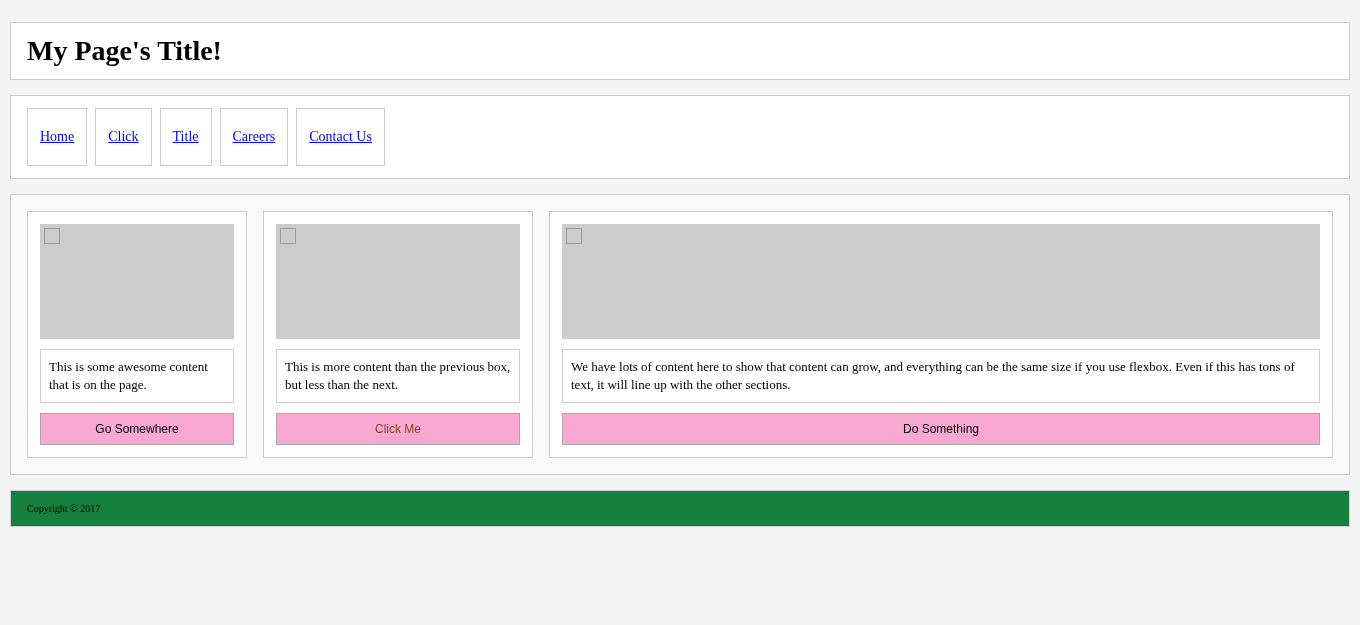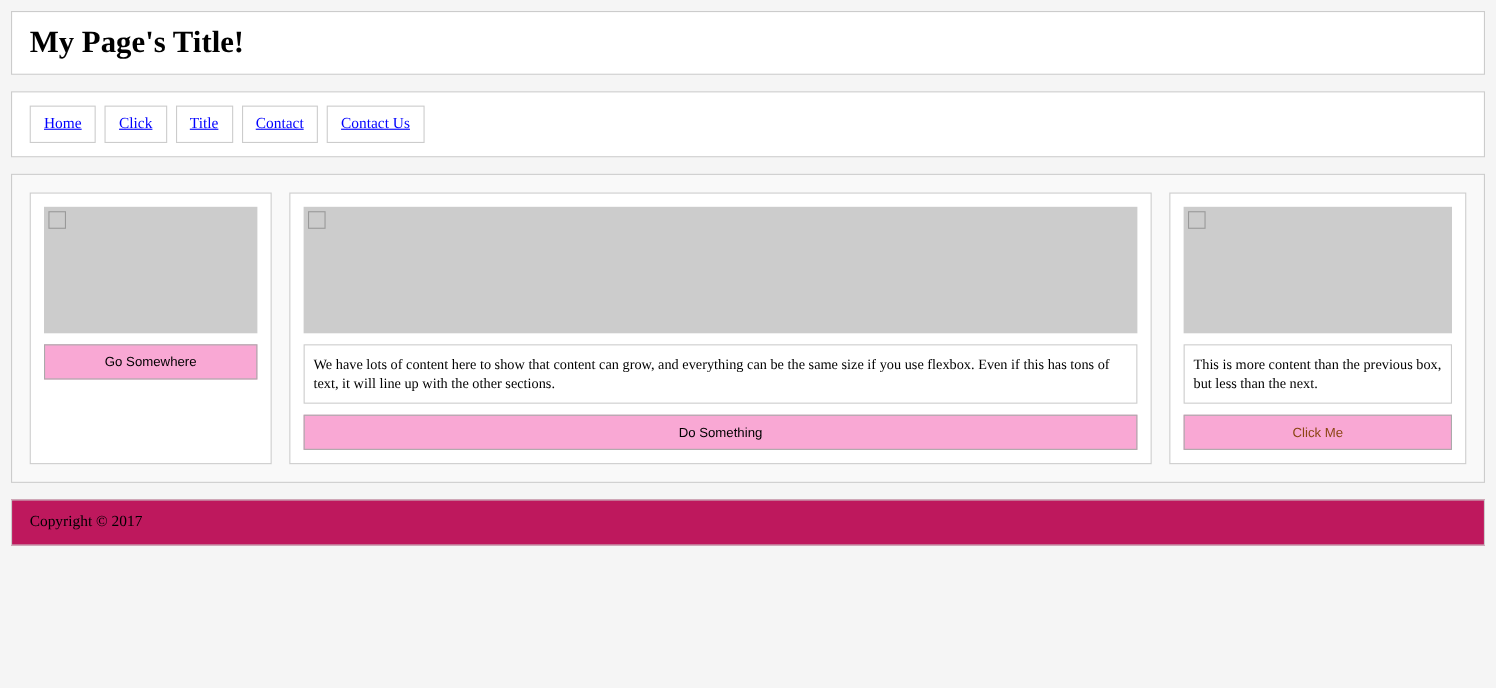--- a/index.html
+++ b/index.html
@@ -9,21 +9,21 @@
     }
 
     body {
       background: #f5f5f5;
       padding: 10px;
       font-size: 14px;
     }
 
     .page-wrapper {
       max-width: 1340px;
-      margin: 0 auto;
+      margin: 12px auto;
       display: flex;
       flex-direction: column;
       gap: 15px;
     }
 
     
     .header-section {
       background: #fff;
       border: 1px solid #ccc;
       padding: 12px 16px;
@@ -43,21 +43,21 @@
     }
 
     .nav-list {
       display: flex;
       gap: 8px;
       list-style: none;
     }
 
     .nav-list li a {
       display: block;
-      padding: 8px 12px;
+      padding: 20px 12px;
       border: 1px solid #ccc;
       color: blue;
       text-decoration: underline;
       font-size: 14px;
     }
 
     
     .main-section {
       background: #f9f9f9;
       border: 1px solid #ccc;
@@ -128,24 +128,24 @@
       font-size: 12px;
       width: 100%;
     }
 
     .btn-brown {
       color: #8B4513;
     }
 
     
     .footer-section {
-      background: #be185d;
+      background: #15803d;
       border: 1px solid #ccc;
       padding: 12px 16px;
-      font-size: 14px;
+      font-size: 10px;
     }
   </style>
 </head>
 <body>
 
 <div class="page-wrapper">
 
   <header class="header-section">
     <h1>My Page's Title!</h1>
   </header>
@@ -155,54 +155,55 @@
       <li>
         <a href="#">Home</a>
       </li>
       <li>
         <a href="#">Click</a>
       </li>
       <li>
         <a href="#">Title</a>
       </li>
       <li>
-        <a href="#">Contact</a>
+        <a href="#">Careers</a>
       </li>
       <li>
         <a href="#">Contact Us</a>
       </li>
     </ul>
   </nav>
 
   <main class="main-section">
     <div class="cards-container">
 
       <div class="card card-small">
         <div class="card-image">
           <div class="card-image-broken"></div>
         </div>
+        <div class="card-text">This is some awesome content that is on the page.</div>
         <button class="card-button">Go Somewhere</button>
+      </div>
+
+      <div class="card card-medium">
+        <div class="card-image">
+          <div class="card-image-broken"></div>
+        </div>
+        <div class="card-text">This is more content than the previous box, but less than the next.</div>
+        <button class="card-button btn-brown">Click Me</button>
       </div>
 
       <div class="card card-large">
         <div class="card-image">
           <div class="card-image-broken"></div>
         </div>
         <div class="card-text">We have lots of content here to show that content can grow, and everything can be the same size if you use flexbox. Even if this has tons of text, it will line up with the other sections.</div>
         <button class="card-button">Do Something</button>
       </div>
 
-      <div class="card card-medium">
-        <div class="card-image">
-          <div class="card-image-broken"></div>
-        </div>
-        <div class="card-text">This is more content than the previous box, but less than the next.</div>
-        <button class="card-button btn-brown">Click Me</button>
-      </div>
-
     </div>
   </main>
 
   <footer class="footer-section">
     <span>Copyright © 2017</span>
   </footer>
 
 </div>
 
 </body></html>

